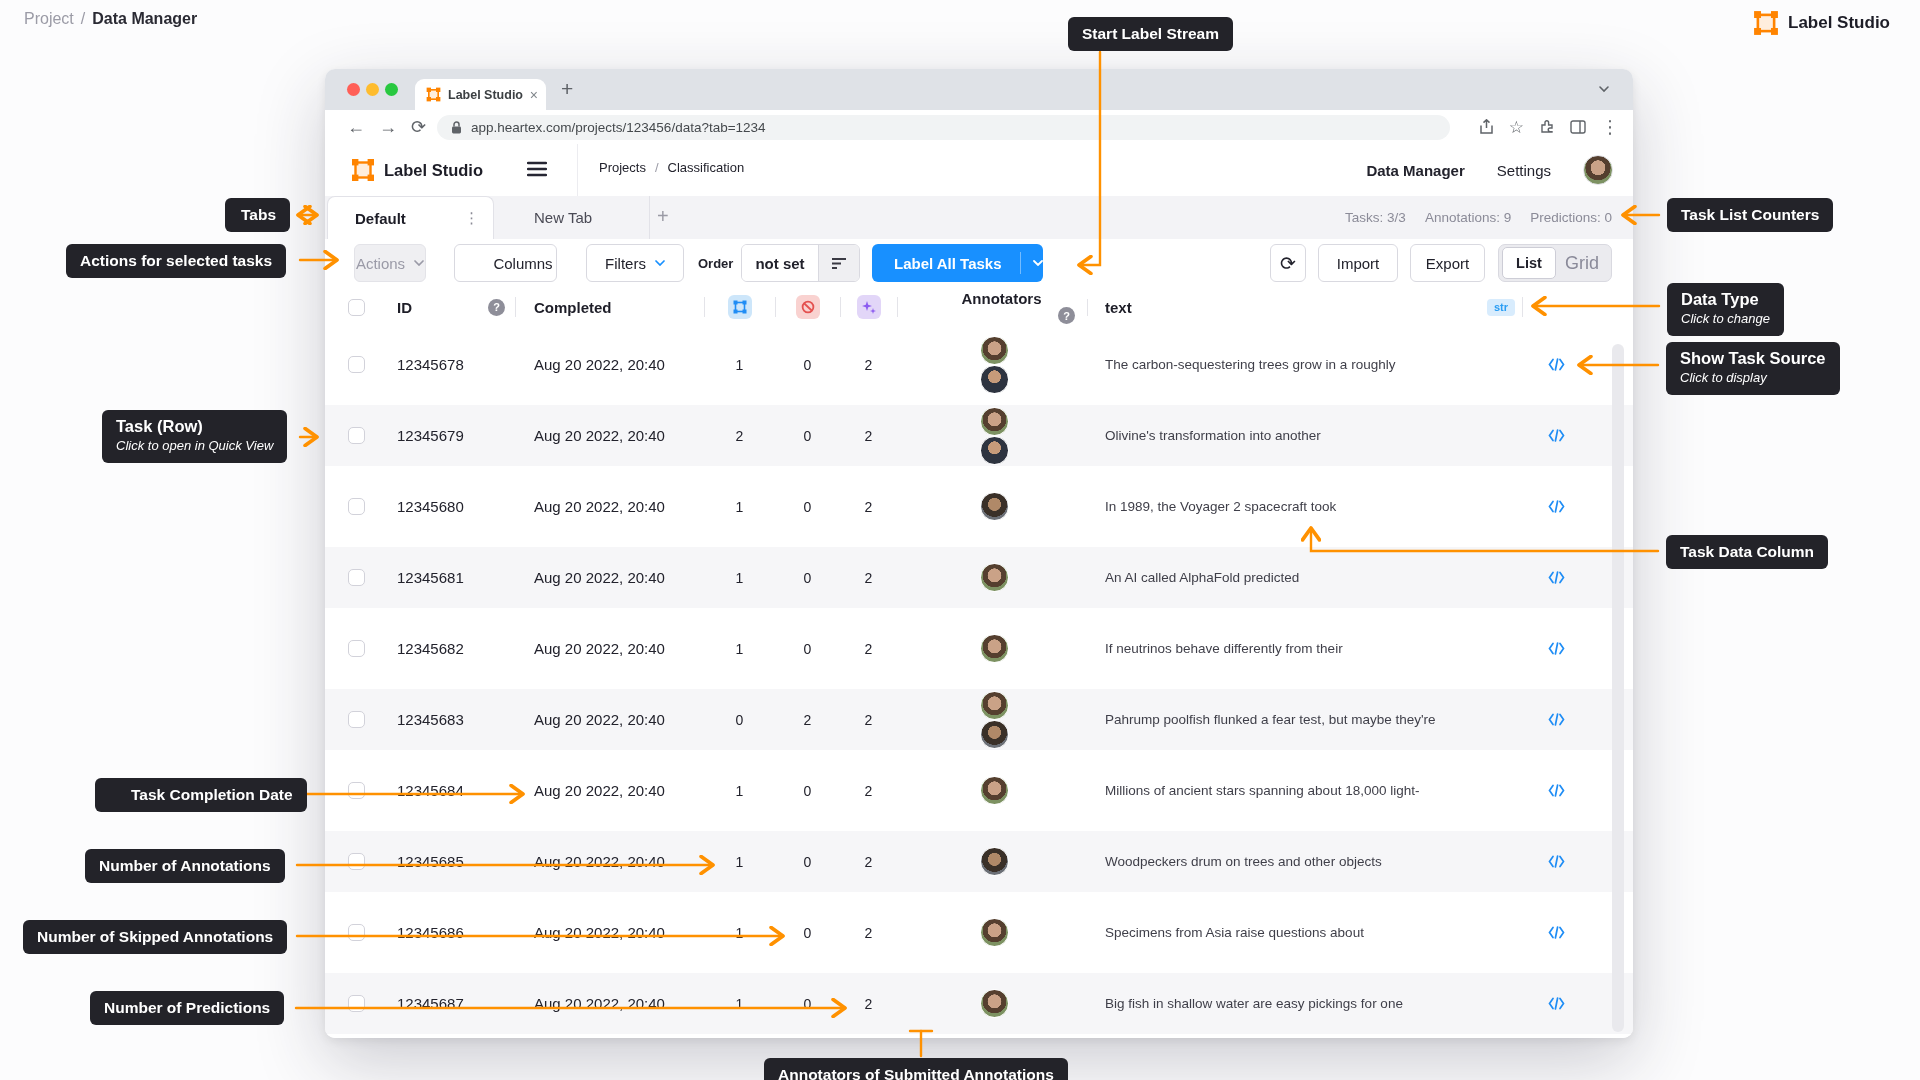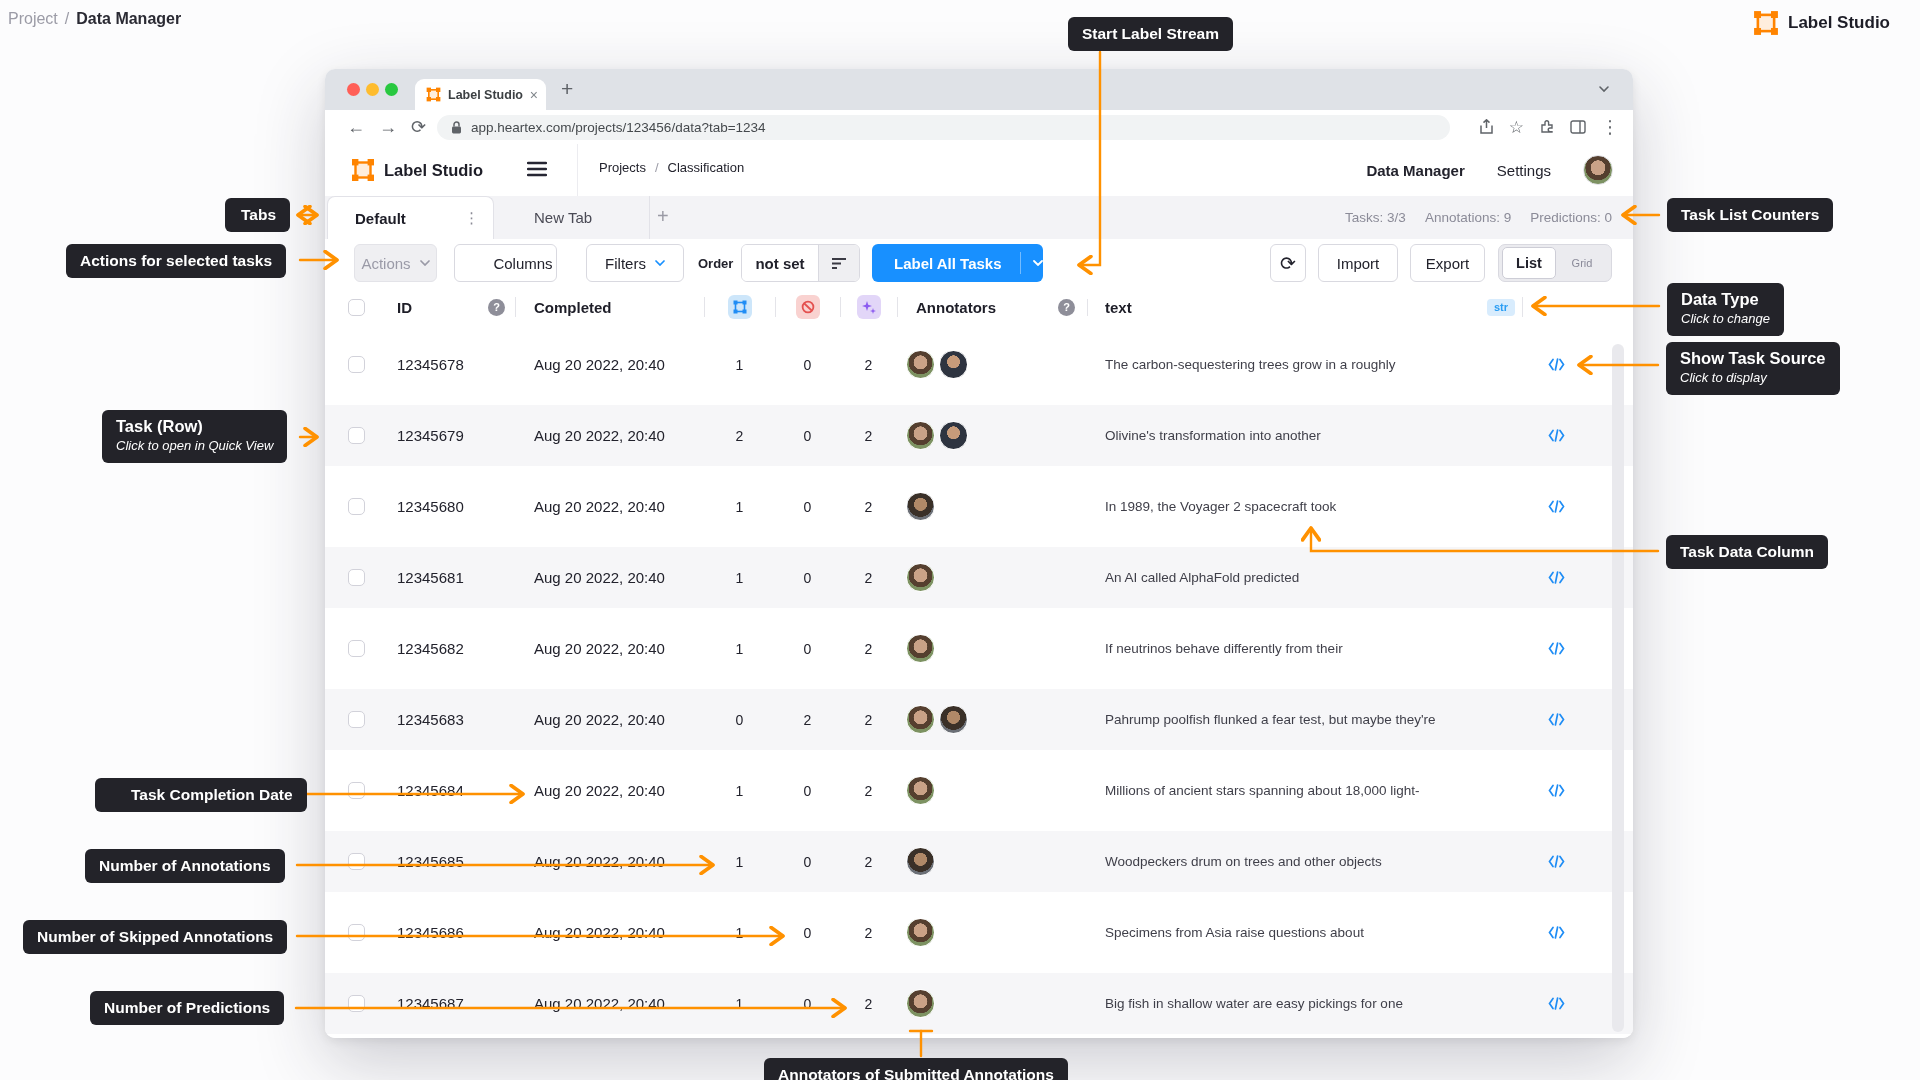--- a/index.html
+++ b/index.html
@@ -1,21 +1,21 @@
 <!DOCTYPE html>
 <html><head>
 <meta charset="utf-8">
 <style>
   html,body{margin:0;padding:0;background:#fcfcfd;}
   #stage{position:relative;width:1920px;height:1080px;overflow:hidden;
          font-family:"Liberation Sans",sans-serif;color:#22222c;background:#fcfcfd;}
   .abs{position:absolute;}
 
   
-  .page-breadcrumb{left:8px;top:10px;font-size:16px;display:flex;gap:7px;align-items:center;}
+  .page-breadcrumb{left:24px;top:10px;font-size:16px;display:flex;gap:7px;align-items:center;}
   .page-breadcrumb .dim{color:#9b9ba6;}
   .page-breadcrumb .cur{color:#2a2a33;font-weight:600;}
   .page-brand{right:30px;top:10px;display:flex;align-items:center;gap:9px;font-size:17px;font-weight:700;color:#1d1d27;}
 
   
   .window{left:325px;top:69px;width:1308px;height:969px;background:#fff;border-radius:10px;
           box-shadow:0 24px 70px rgba(35,35,60,.22),0 3px 10px rgba(0,0,0,.08);overflow:hidden;}
   .tabstrip{position:absolute;left:0;top:0;width:100%;height:41px;background:#dfe2e7;}
   .tl{position:absolute;top:14px;width:13px;height:13px;border-radius:50%;}
   .tl.r{left:22px;background:#ff5f57;} .tl.y{left:41px;background:#febc2e;} .tl.g{left:60px;background:#28c840;}
@@ -68,34 +68,34 @@
              display:flex;box-sizing:border-box;overflow:hidden;}
   .order-val{flex:1;display:flex;align-items:center;justify-content:center;font-weight:700;font-size:15px;background:#fff;}
   .order-sort{width:40px;background:#efeff2;border-left:1px solid #d9d9e0;display:flex;align-items:center;justify-content:center;}
   .blue-btn{position:absolute;left:547px;top:5px;width:171px;height:38px;background:#1890ff;border-radius:6px;
             display:flex;align-items:center;color:#fff;font-weight:700;font-size:15px;box-sizing:border-box;padding-left:22px;}
   .blue-btn .bdiv{width:1px;height:22px;background:rgba(255,255,255,.4);margin-left:18px;margin-right:12px;}
   .seg{position:absolute;left:1173px;top:5px;width:114px;height:38px;background:#ebebef;border:1px solid #d9d9e0;
        border-radius:7px;display:flex;align-items:center;padding:3px;box-sizing:border-box;}
   .seg .on{flex:1;height:30px;background:#fff;border:1px solid #cdcdd6;border-radius:5px;display:flex;align-items:center;
            justify-content:center;font-weight:700;font-size:14.5px;color:#22222c;}
-  .seg .off{flex:1;display:flex;align-items:center;justify-content:center;font-size:11px;color:#8a8a99;}
+  .seg .off{flex:1;display:flex;align-items:center;justify-content:center;font-size:18px;color:#8a8a99;}
 
   
   .thead{position:absolute;left:0;top:216px;width:100%;height:44px;display:flex;align-items:center;background:#fff;}
   .tbody{position:absolute;left:0;top:260px;width:100%;}
   .row{display:flex;align-items:center;height:71px;}
   .row.alt{background:#f6f6f8;box-shadow:inset 0 5px 0 #fff,inset 0 -5px 0 #fff;}
   .cell-check{width:64px;padding-left:23px;box-sizing:border-box;display:flex;}
   .cell-id{width:99px;padding-left:8px;box-sizing:border-box;font-size:15px;}
   .cell-q{width:27px;display:flex;}
   .cell-completed{width:189px;padding-left:19px;box-sizing:border-box;font-size:15px;}
   .cell-n{display:flex;align-items:center;justify-content:center;font-size:14px;}
   .n1{width:71px;}.n2{width:65px;}.n3{width:57px;}
-  .cell-annot{width:190px;display:flex;align-items:center;padding-left:9px;box-sizing:border-box;}
+  .cell-annot{width:190px;display:flex;align-items:center;padding-left:9px;box-sizing:border-box;flex-direction:column;}
   .cell-text{flex:1;display:flex;align-items:center;padding-left:18px;box-sizing:border-box;font-size:13.5px;color:#3f3f49;
              white-space:nowrap;overflow:hidden;}
   .cell-src{width:68px;display:flex;justify-content:center;}
   .cell-end{width:43px;}
   .th{font-weight:700;font-size:15px;color:#1e1e28;}
   .hd{position:relative;}
   .hd::before{content:"";position:absolute;left:0;top:50%;margin-top:-10px;width:1px;height:20px;background:#e4e4e9;}
   .thead .cell-completed,.thead .cell-annot{display:flex;align-items:center;}
   .qicon{width:17px;height:17px;border-radius:50%;background:#8e8e99;color:#fff;font-size:11px;font-weight:700;
          display:flex;align-items:center;justify-content:center;flex:none;}
@@ -231,21 +231,21 @@
       </div>
       <span class="addtab">+</span>
       <div class="counters">
         <span>Tasks: 3/3</span>
         <span>Annotations: 9</span>
         <span>Predictions: 0</span>
       </div>
     </div>
 
     <div class="toolbar">
-      <div class="tbtn disabled" style="left:29px;width:83px;">
+      <div class="tbtn disabled" style="left:29px;width:72px;">
         <span>Actions</span>
         <svg class="ic" width="10" height="6" viewBox="0 0 10 6">
           <path d="M1 1 L5 5 L9 1" fill="none" stroke="#9a9aa7" stroke-width="1.7" stroke-linecap="round"></path>
           </svg>
       </div>
       <div class="tbtn" style="left:129px;width:103px;padding-left:44px;">
         <span>Columns</span>
         <svg class="ic" width="10" height="6" viewBox="0 0 10 6">
           <path d="M1 1 L5 5 L9 1" fill="none" stroke="#1890ff" stroke-width="1.7" stroke-linecap="round"></path>
           </svg>

